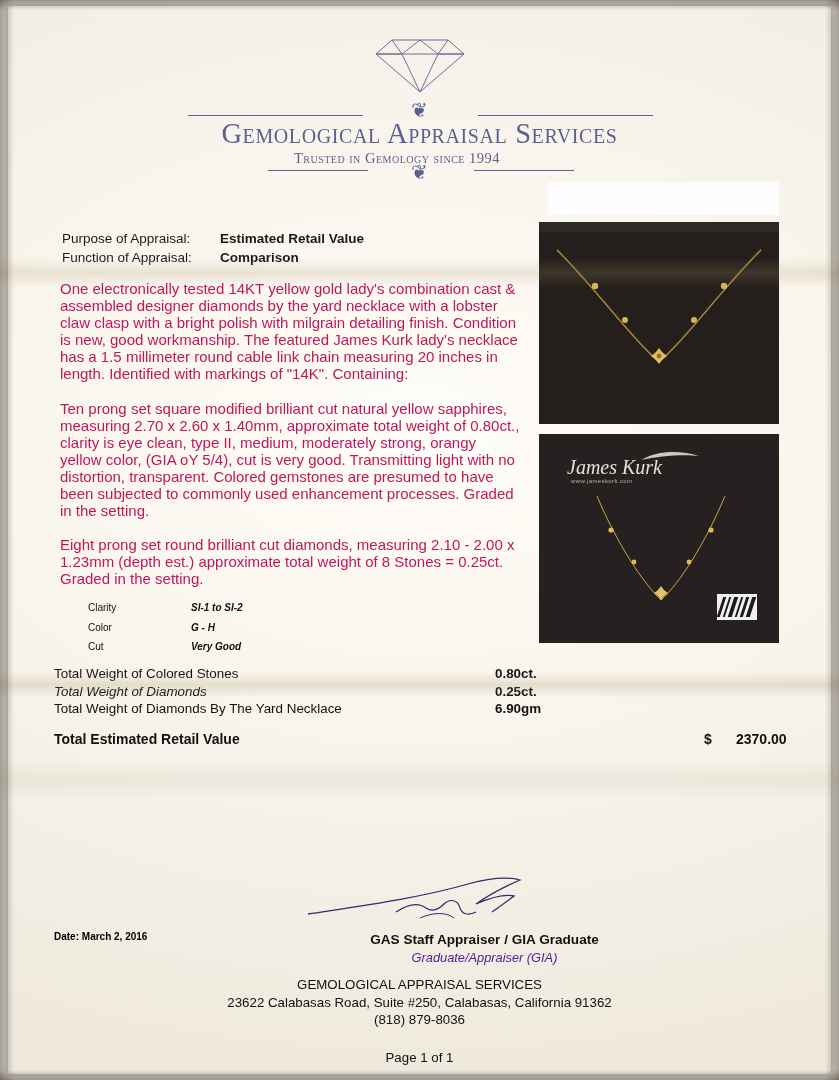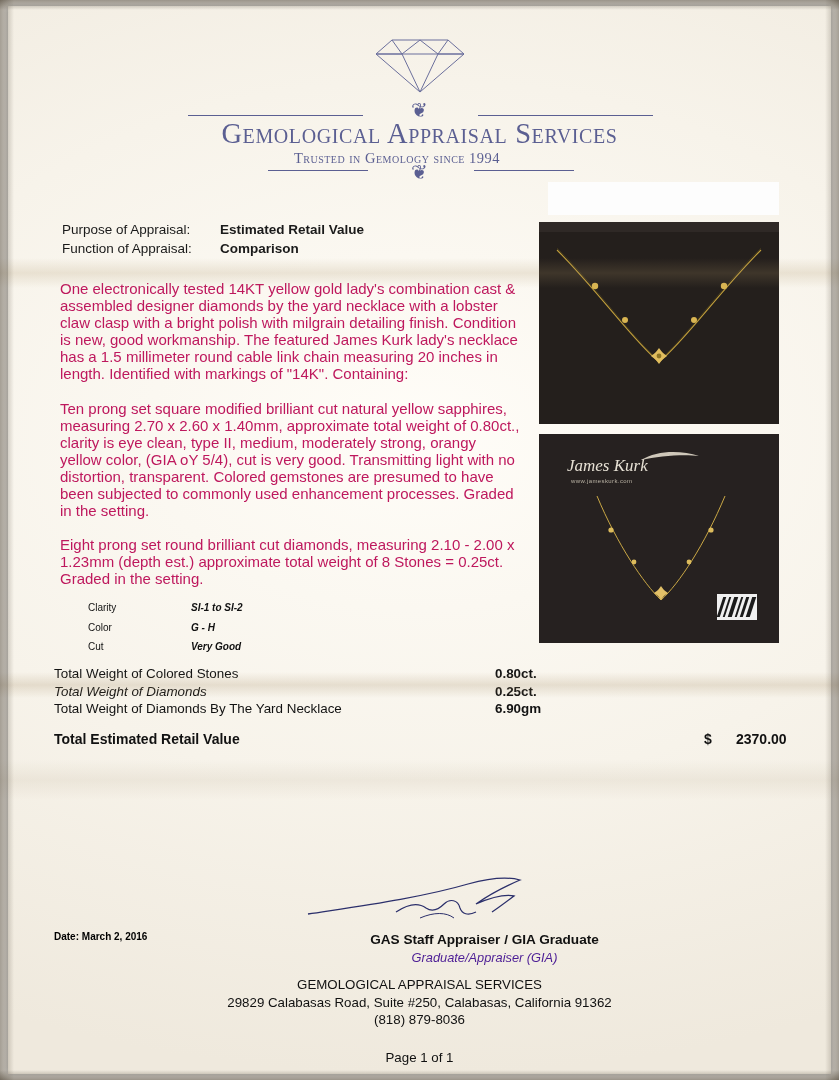--- a/index.html
+++ b/index.html
@@ -110,21 +110,21 @@
     color: #5b5f92;
     font-family: "Liberation Serif", serif;
   }
   .flourish-top { top: 98px; font-size: 20px; }
   .flourish-bottom { top: 160px; font-size: 20px; }
 
   
   .meta {
     position: absolute;
     left: 62px;
-    top: 220px;
+    top: 229px;
     font-size: 13.5px;
     color: #1a1a1a;
   }
   .meta-row { display: flex; line-height: 19px; }
   .meta-label { width: 158px; }
   .meta-value { font-weight: bold; }
 
   
   .body-text {
     position: absolute;
@@ -202,21 +202,21 @@
     background: #262120;
     overflow: hidden;
   }
   .chain-svg { position: absolute; left: 0; top: 0; }
   .brand-script {
     position: absolute;
     left: 28px; top: 22px;
     color: #e6e0d4;
     font-family: "Liberation Serif", serif;
     font-style: italic;
-    font-size: 17px;
+    font-size: 20px;
   }
   .brand-url {
     position: absolute;
     left: 32px; top: 44px;
     color: #b9b2a3;
     font-family: "Liberation Sans", sans-serif;
     font-size: 6px;
     letter-spacing: 0.4px;
   }
   .swoosh {
@@ -432,21 +432,21 @@
 
   <div class="date-line">
     <span>Date:</span>
     <span>March 2, 2016</span>
   </div>
   <div class="sig-title">GAS Staff Appraiser / GIA Graduate</div>
   <div class="sig-sub">Graduate/Appraiser (GIA)</div>
 
   <div class="footer">
     <div>GEMOLOGICAL APPRAISAL SERVICES</div>
-    <div>29829 Calabasas Road, Suite #250, Calabasas, California 91362</div>
+    <div>23622 Calabasas Road, Suite #250, Calabasas, California 91362</div>
     <div>(818) 879-8036</div>
     <div class="page-no">Page 1 of 1</div>
   </div>
 
   <div class="band band-a"></div>
   <div class="band band-b"></div>
   <div class="band band-c"></div>
   <div class="edge-dark-left"></div>
   <div class="edge-dark-right"></div>
   <div class="edge-dark-top"></div>

